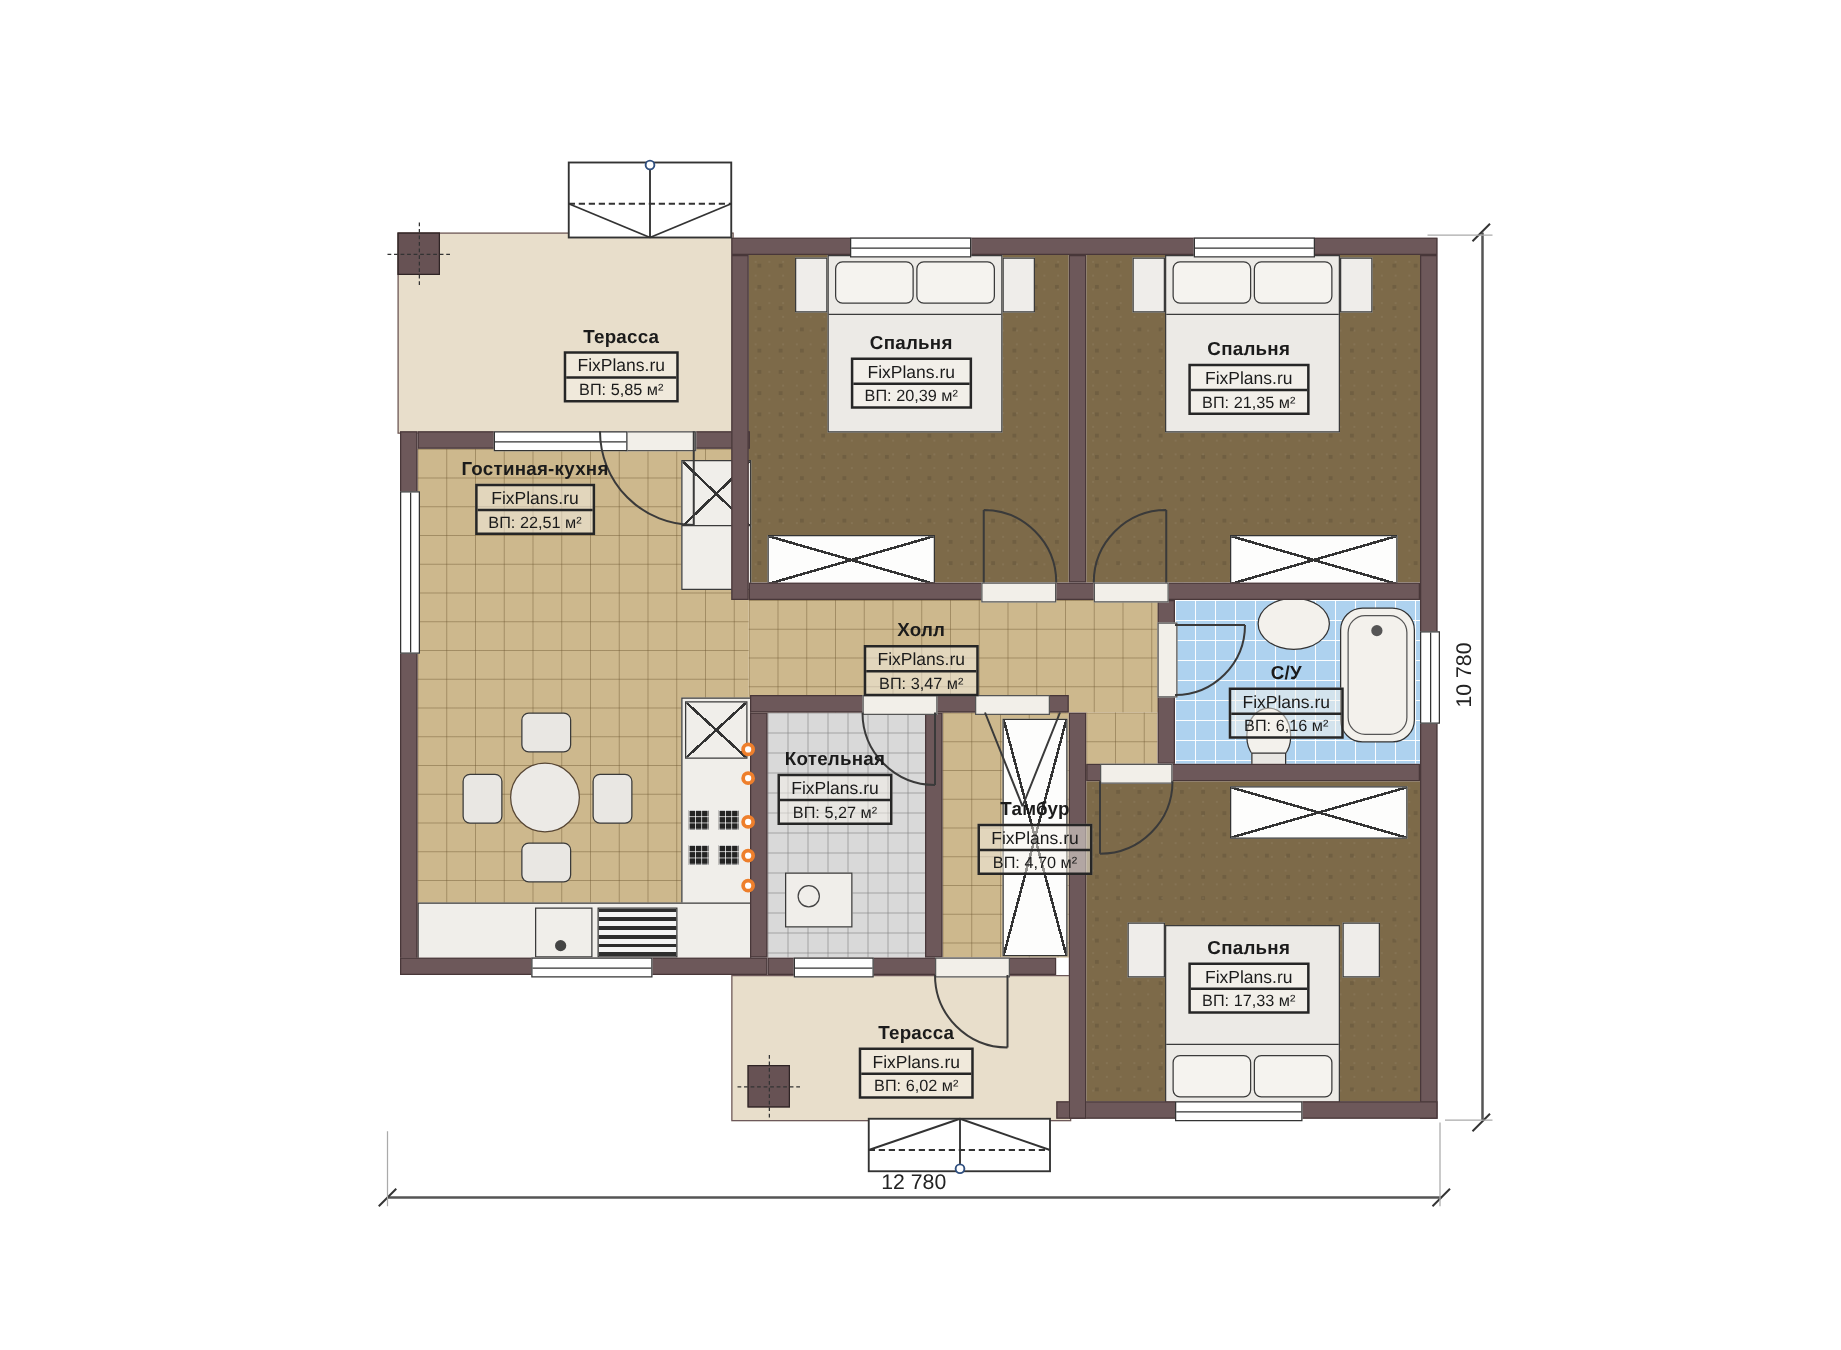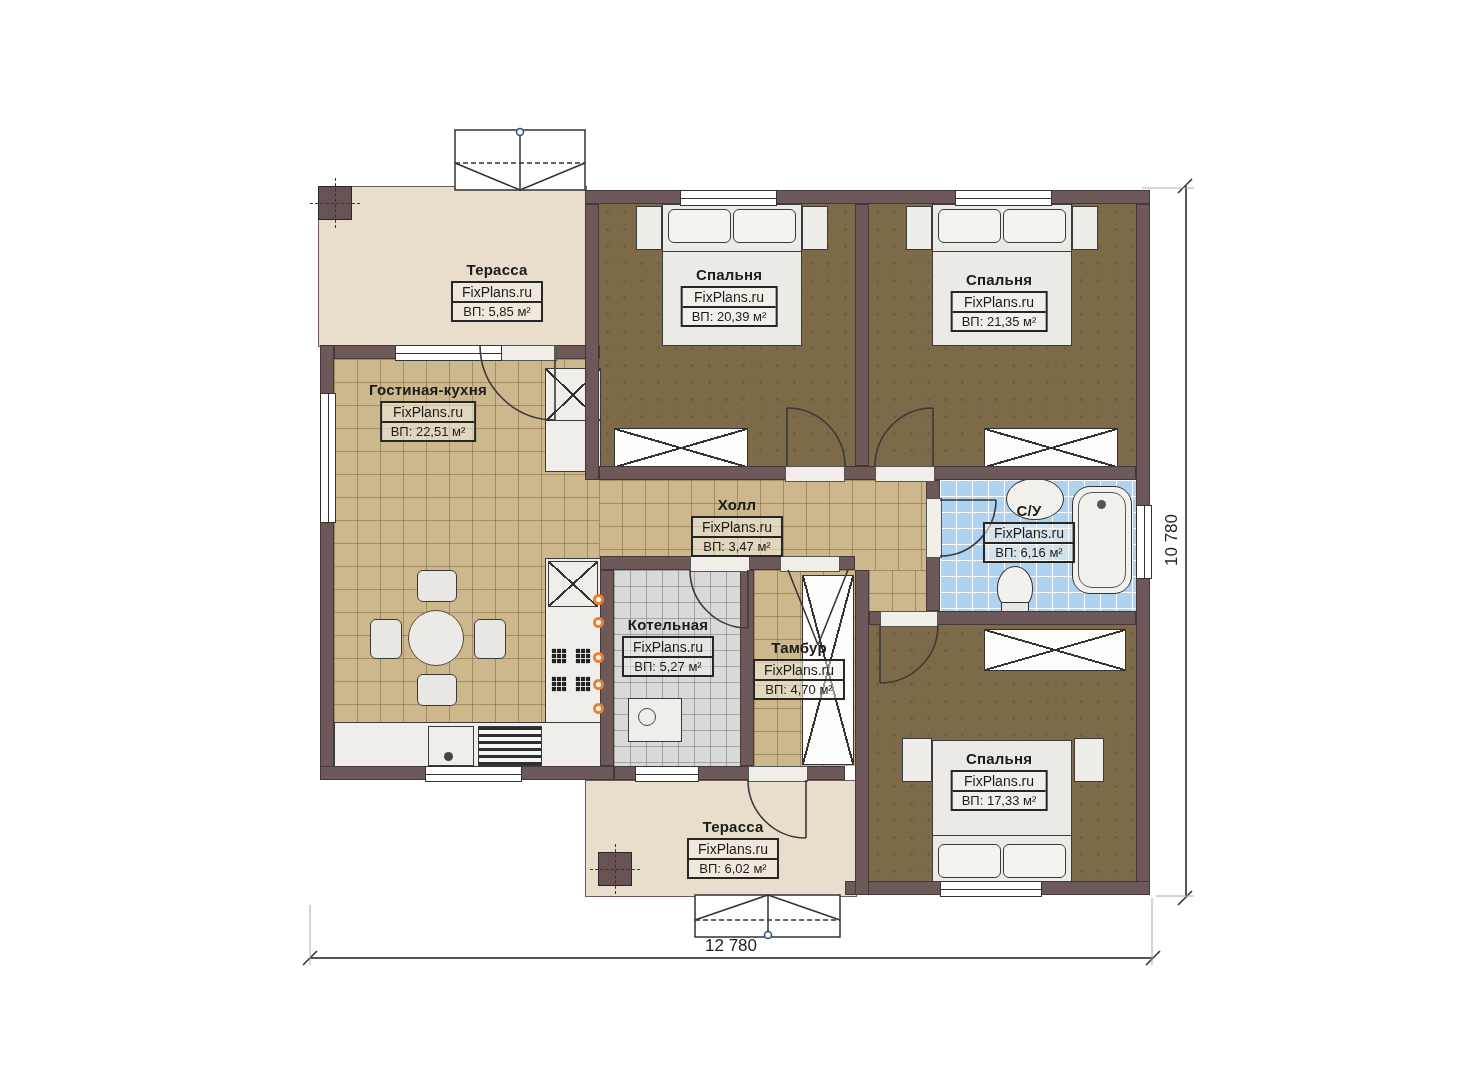--- a/index.html
+++ b/index.html
@@ -221,21 +221,21 @@
     </g>
   </svg>
 
   <div class="a room-label" style="left:497px;top:261px;">
     <div class="room-name">Терасса</div>
     <div class="label-box">
       <div class="wm">FixPlans.ru</div>
       <div class="area">ВП: 5,85 м²</div>
     </div>
   </div>
-  <div class="a room-label" style="left:428px;top:381px;">
+  <div class="a room-label" style="left:428px;top:367px;">
     <div class="room-name">Гостиная-кухня</div>
     <div class="label-box">
       <div class="wm">FixPlans.ru</div>
       <div class="area">ВП: 22,51 м²</div>
     </div>
   </div>
   <div class="a room-label" style="left:729px;top:266px;">
     <div class="room-name">Спальня</div>
     <div class="label-box">
       <div class="wm">FixPlans.ru</div>
@@ -249,35 +249,35 @@
       <div class="area">ВП: 21,35 м²</div>
     </div>
   </div>
   <div class="a room-label" style="left:737px;top:496px;">
     <div class="room-name">Холл</div>
     <div class="label-box">
       <div class="wm">FixPlans.ru</div>
       <div class="area">ВП: 3,47 м²</div>
     </div>
   </div>
-  <div class="a room-label" style="left:1029px;top:502px;">
+  <div class="a room-label" style="left:1029px;top:530px;">
     <div class="room-name">С/У</div>
     <div class="label-box">
       <div class="wm">FixPlans.ru</div>
       <div class="area">ВП: 6,16 м²</div>
     </div>
   </div>
-  <div class="a room-label" style="left:668px;top:616px;">
+  <div class="a room-label" style="left:668px;top:599px;">
     <div class="room-name">Котельная</div>
     <div class="label-box">
       <div class="wm">FixPlans.ru</div>
       <div class="area">ВП: 5,27 м²</div>
     </div>
   </div>
-  <div class="a room-label" style="left:799px;top:639px;">
+  <div class="a room-label" style="left:828px;top:639px;">
     <div class="room-name">Тамбур</div>
     <div class="label-box">
       <div class="wm">FixPlans.ru</div>
       <div class="area">ВП: 4,70 м²</div>
     </div>
   </div>
   <div class="a room-label" style="left:999px;top:750px;">
     <div class="room-name">Спальня</div>
     <div class="label-box">
       <div class="wm">FixPlans.ru</div>

